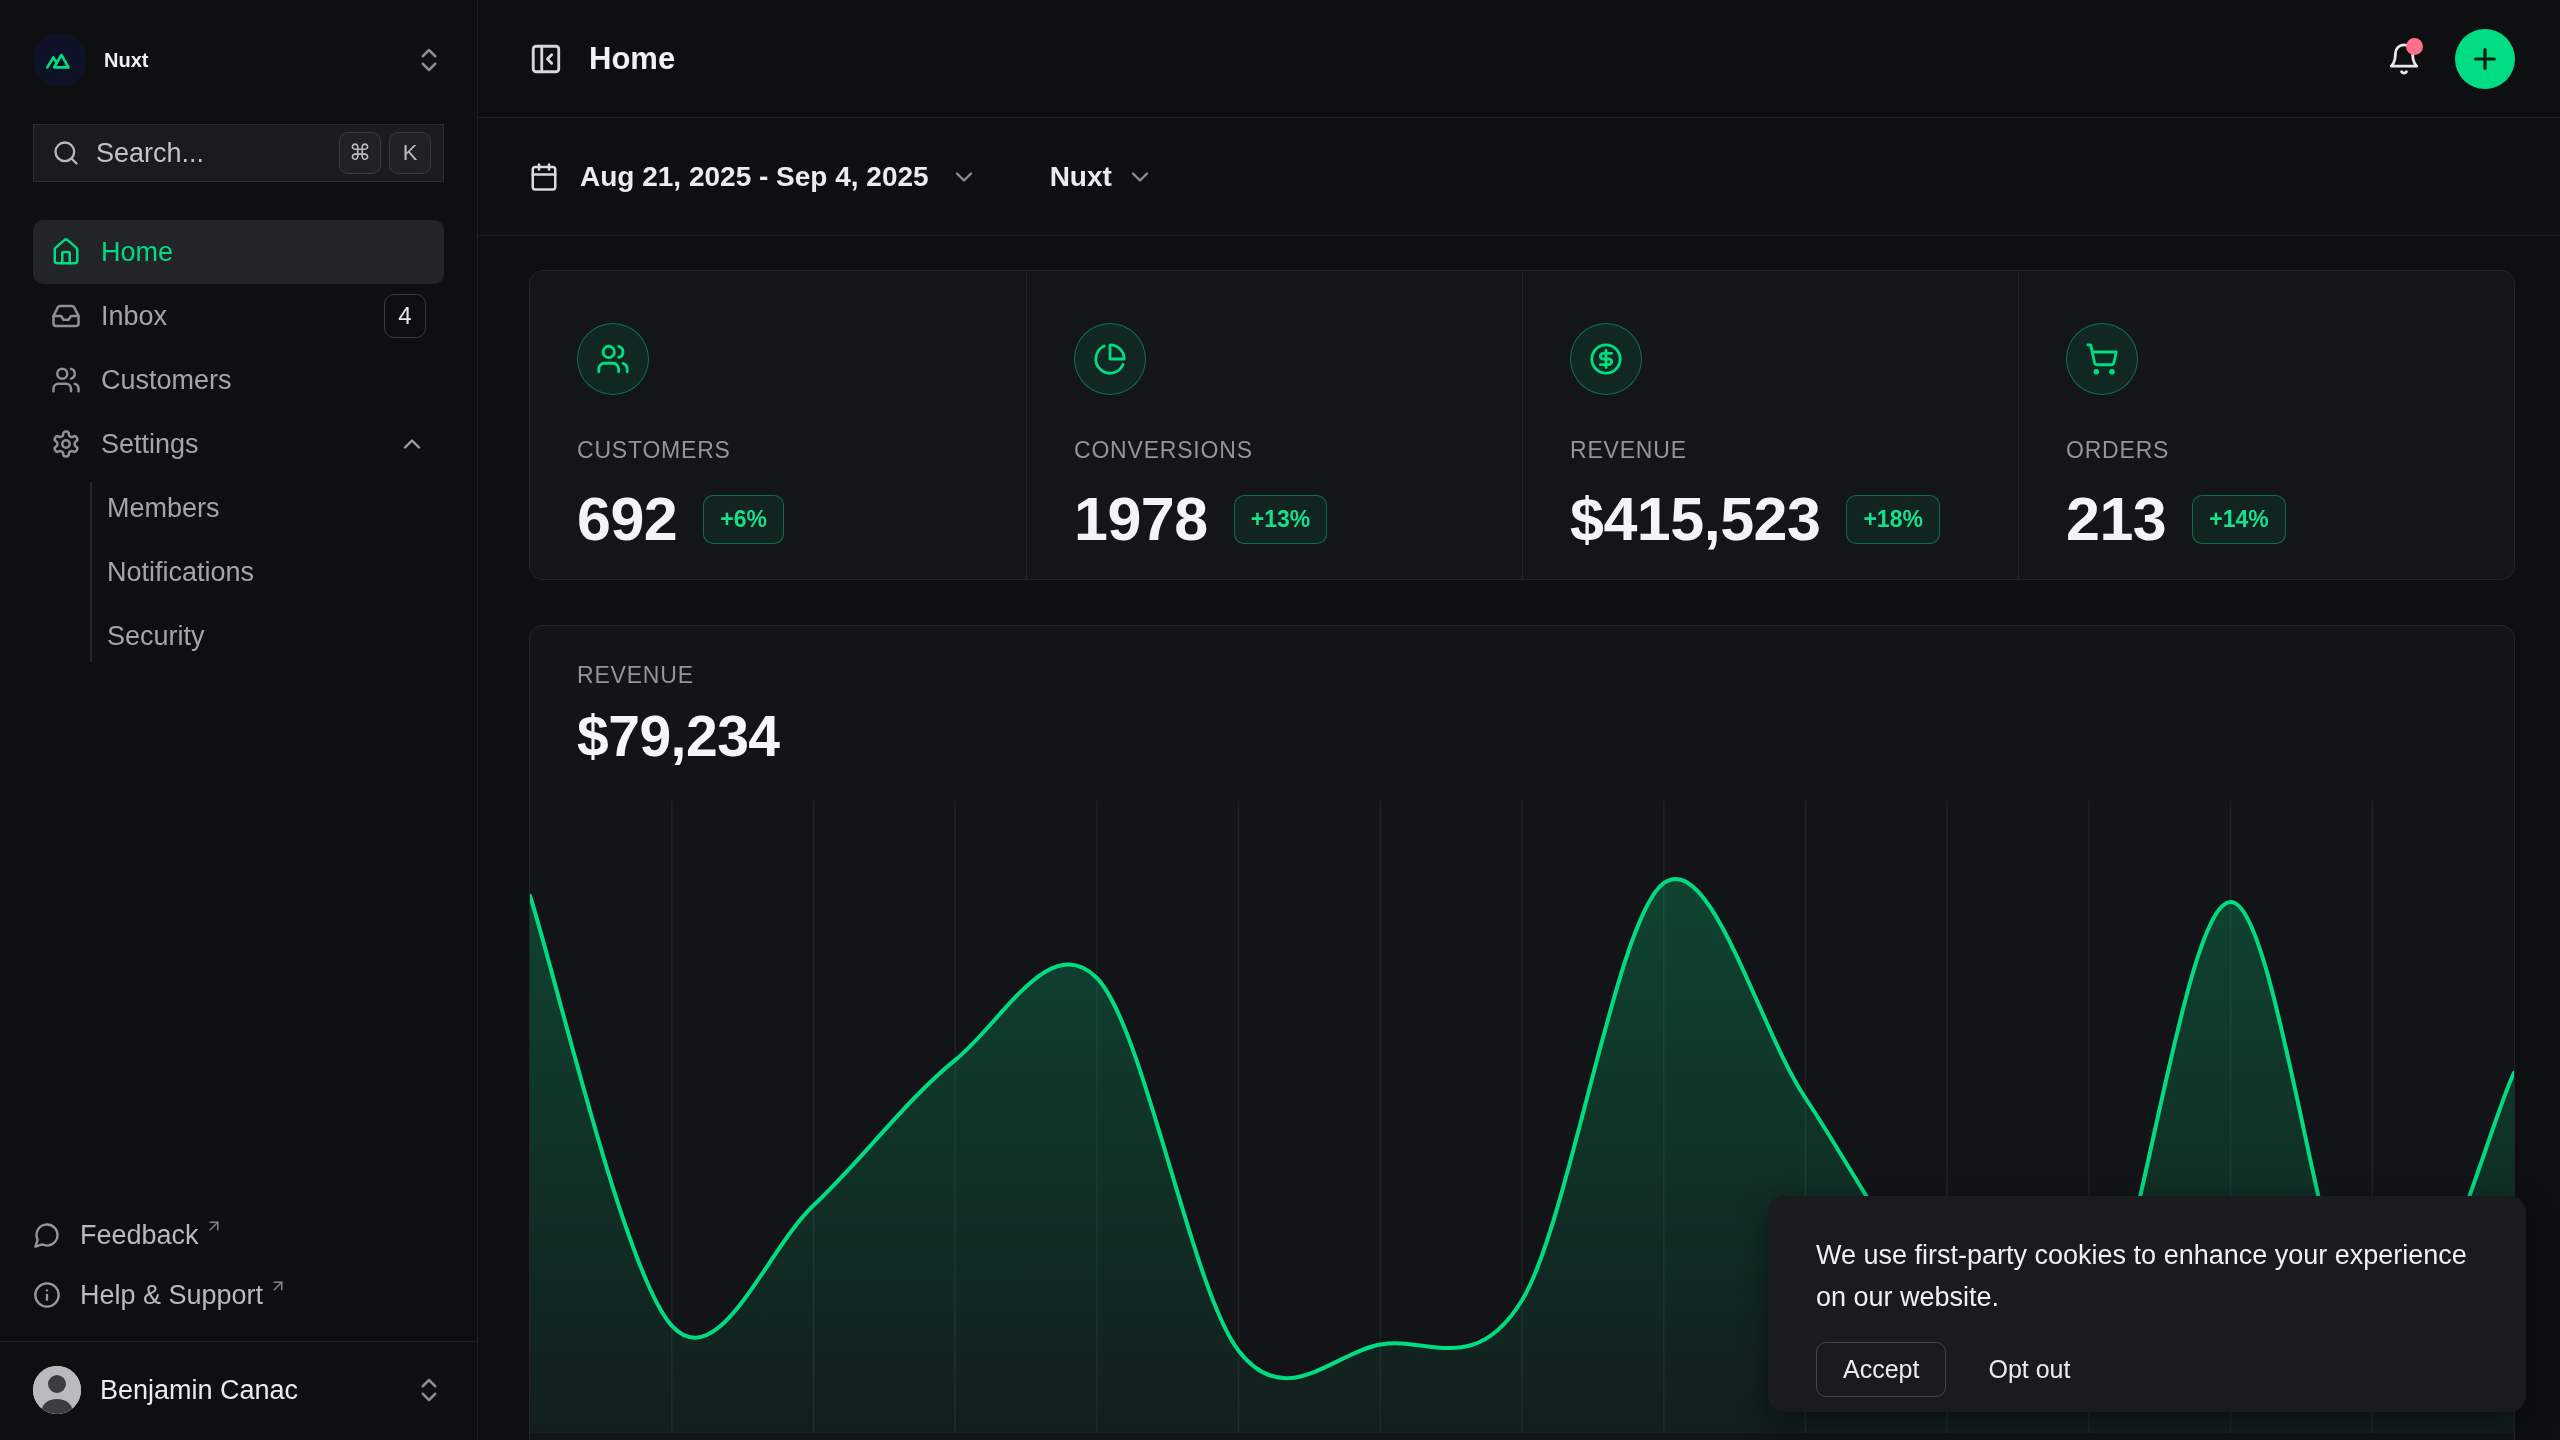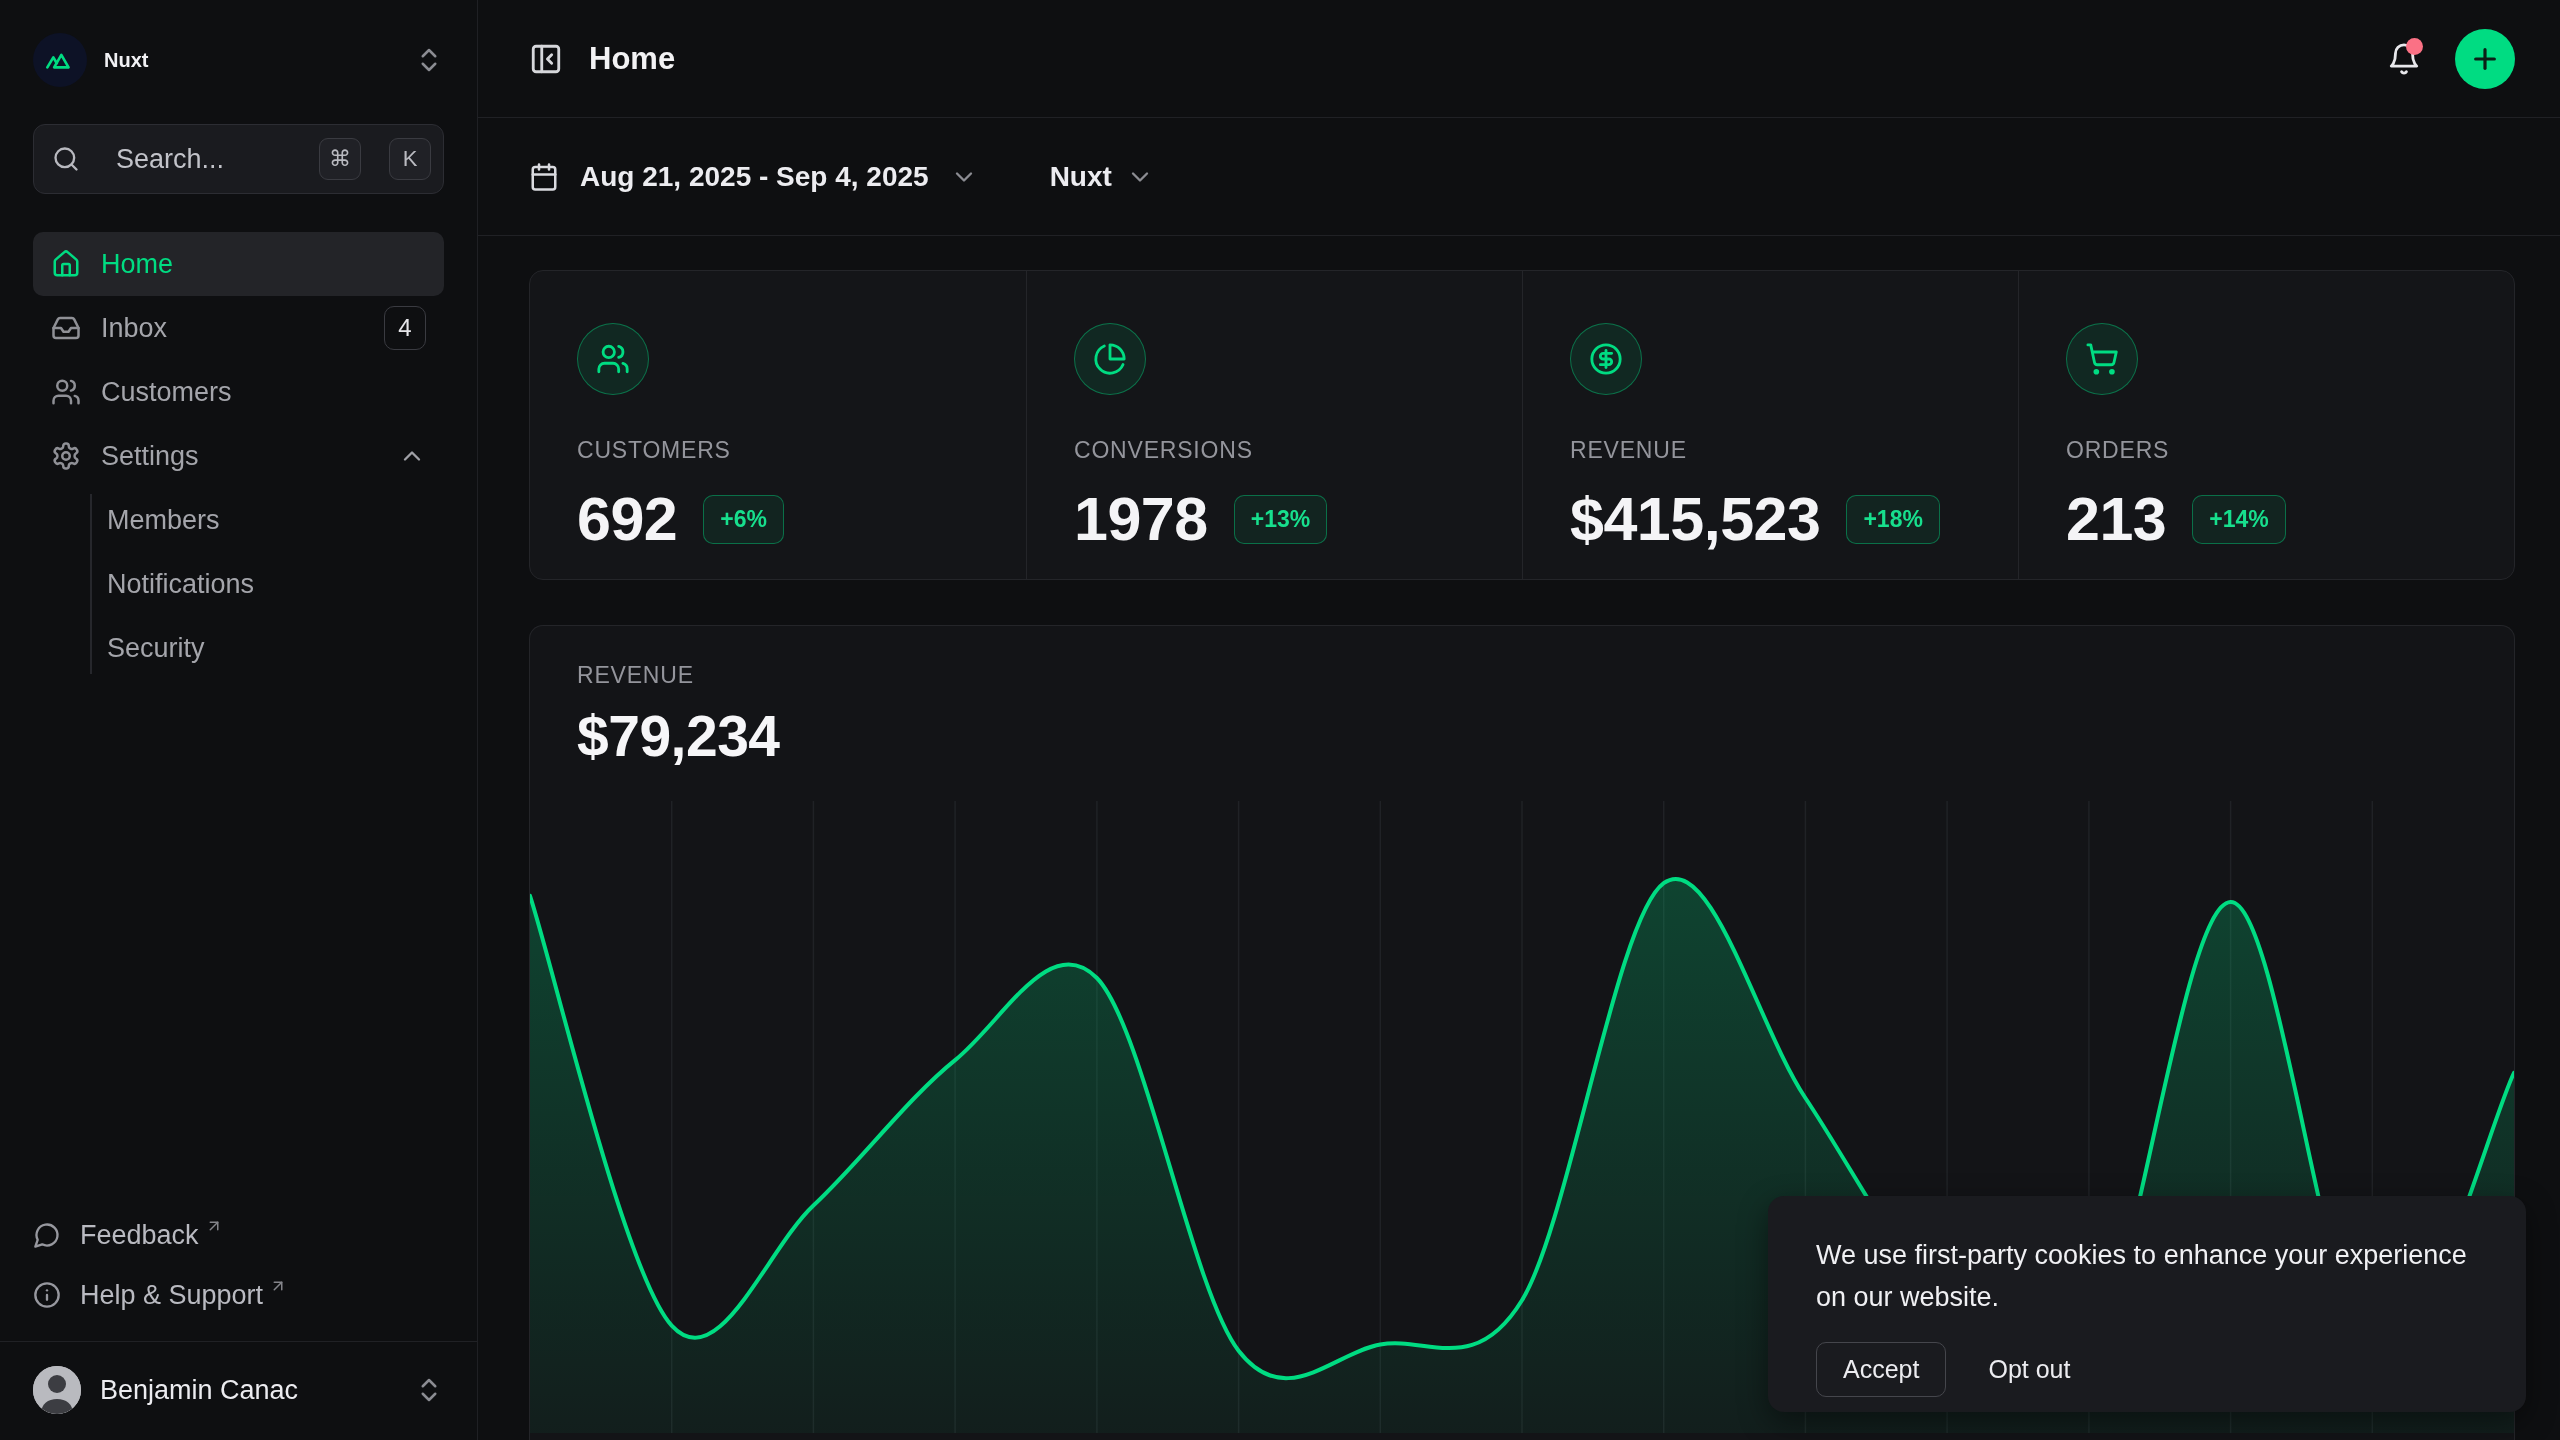--- a/index.html
+++ b/index.html
@@ -13,22 +13,22 @@
     display:flex; flex-direction:column; padding:28px 33px 0 33px; }
   .main { flex:1; display:flex; flex-direction:column; position:relative; overflow:hidden; }
 
   
   .brand-row { display:flex; align-items:center; height:64px; cursor:pointer; }
   .brand-logo { width:54px; height:54px; border-radius:50%; background:#0d1226;
     display:flex; align-items:center; justify-content:center; }
   .brand-name { font-size:20px; font-weight:700; color:#f1f1f4; margin-left:17px; }
   .brand-caret { margin-left:auto; color:#8b8c92; }
 
-  .searchbox { margin-top:32px; height:70px; border-radius:12px; background:#1a1b1f;
-    border:1px solid #2c2d33; display:flex; align-items:center; padding:0 12px 0 18px; cursor:text;gap:20px; }
+  .searchbox { margin-top:32px; height:58px; border-radius:0; background:#1a1b1f;
+    border:1px solid #2c2d33; display:flex; align-items:center; padding:0 12px 0 18px; cursor:text; }
   .searchbox input { flex:1; background:transparent; border:none; outline:none; color:#d7d8dc;
     font-size:27px; font-family:inherit; margin-left:16px; min-width:0; }
   .searchbox input::placeholder { color:#c2c3c9; opacity:1; }
   .kbd { min-width:42px; height:42px; border:1px solid #3a3b41; border-radius:9px; background:#202126;
     color:#b9bac0; font-size:22px; display:flex; align-items:center; justify-content:center;
     padding:0 8px; margin-left:8px; }
 
   .nav { margin-top:38px; display:flex; flex-direction:column; }
   .nav-item { height:64px; display:flex; align-items:center; padding:0 18px; border-radius:10px;
     color:#a4a5ab; font-size:27px; cursor:pointer; }

